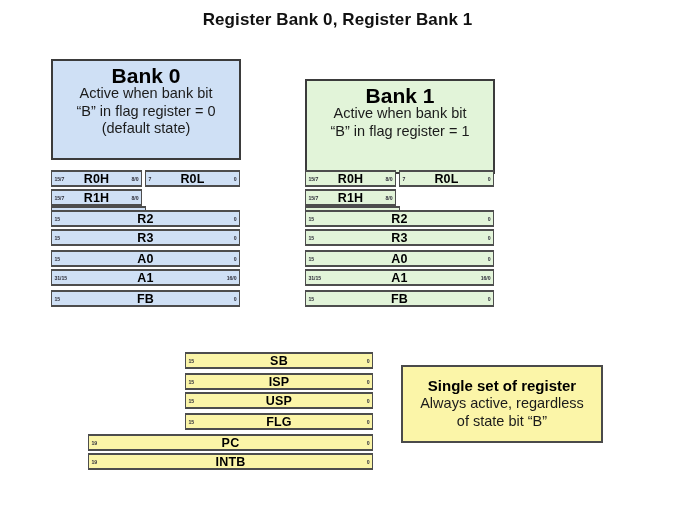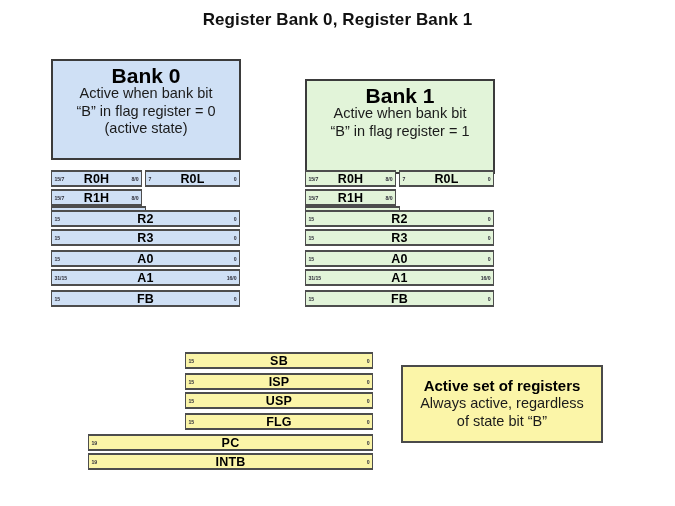--- a/index.html
+++ b/index.html
@@ -90,21 +90,21 @@
 </style>
 </head>
 <body>
 
 <div class="page-title">Register Bank 0, Register Bank 1</div>
 
 <div class="caption-box" id="bank0-caption">
   <div class="cap-title">Bank 0</div>
   <div>Active when bank bit</div>
   <div>“B” in flag register = 0</div>
-  <div>(active state)</div>
+  <div>(default state)</div>
 </div>
 
 <div class="caption-box" id="bank1-caption">
   <div class="cap-title">Bank 1</div>
   <div>Active when bank bit</div>
   <div>“B” in flag register = 1</div>
   <div></div>
 </div>
 
 <div class="reg-block blue" id="bank0-registers">
@@ -277,16 +277,16 @@
     <div class="reg-row">
       <div class="reg-cell" style="width: 285px;">
         <span class="bit-l">19</span>
         <span class="reg-name">INTB</span>
         <span class="bit-r">0</span>
       </div>
     </div>
   </div>
 
 <div class="caption-box" id="single-set-caption">
-  <div class="cap-title">Active set of registers</div>
+  <div class="cap-title">Single set of register</div>
   <div>Always active, regardless</div>
   <div>of state bit “B”</div>
 </div>
 
 </body></html>

